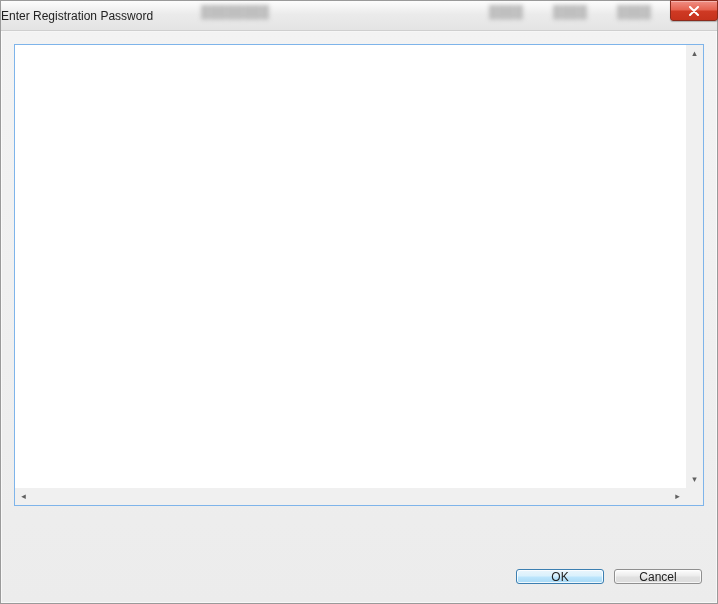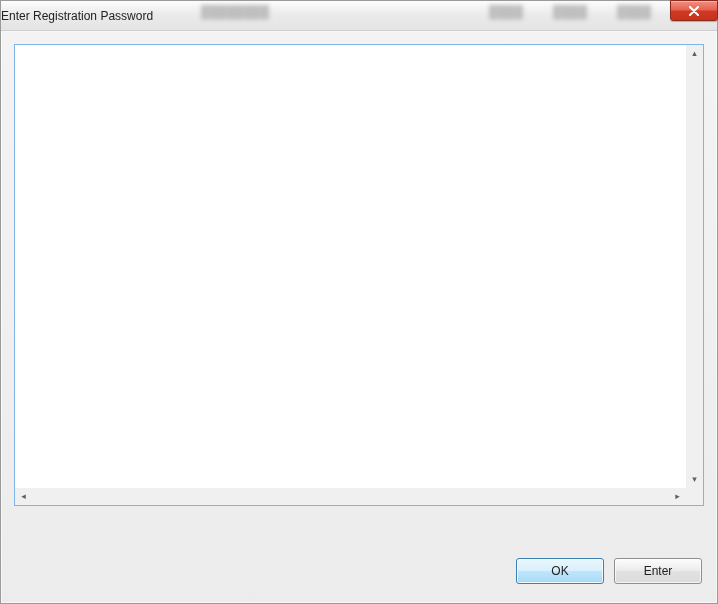--- a/index.html
+++ b/index.html
@@ -153,21 +153,21 @@
 
     .button-row {
       position: absolute;
       right: 14px;
       bottom: 18px;
       display: flex;
       gap: 10px;
     }
     .btn {
       width: 88px;
-      height: 26px;
+      height: 15px;
       border-radius: 3px;
       font-family: inherit;
       font-size: 12px;
       color: #222;
       cursor: default;
       display: flex;
       align-items: center;
       justify-content: center;
       background: linear-gradient(to bottom, #fdfdfd 0%, #ebebeb 48%, #e1e1e1 52%, #dcdcdc 100%);
       border: 1px solid #8f8f8f;
@@ -214,19 +214,19 @@
         <div class="scroll-arrow sa-right">▸</div>
       </div>
       <div class="scroll-corner"></div>
     </div>
 
     <div class="button-row">
       <div class="btn btn-primary">
         <span>OK</span>
       </div>
       <div class="btn">
-        <span>Enter</span>
+        <span>Cancel</span>
       </div>
     </div>
 
   </div>
 
 </div>
 
 </body></html>

